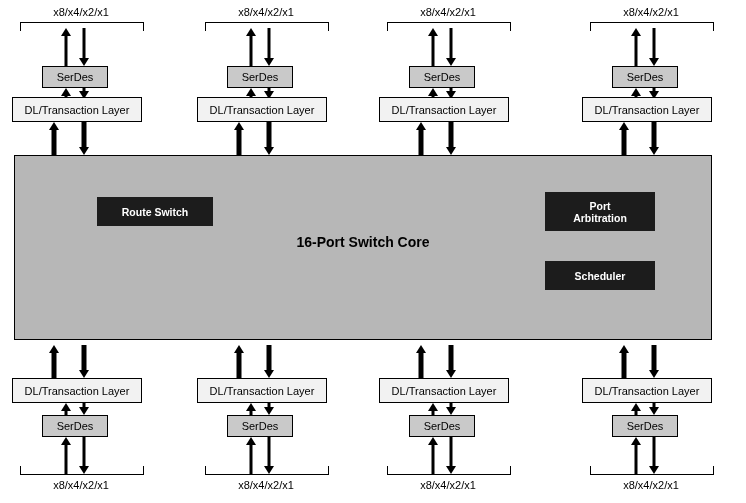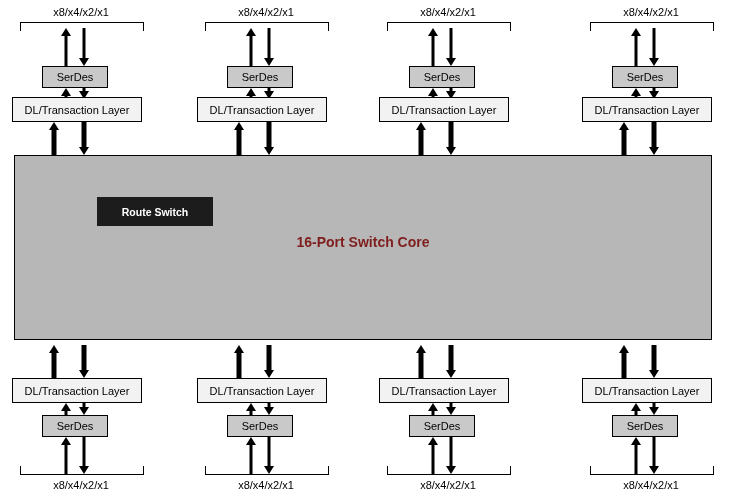--- a/index.html
+++ b/index.html
@@ -68,21 +68,21 @@
   .core {
     border: 1px solid #000;
     background: #b7b7b7;
   }
   .core-title {
     position: absolute;
     left: 0; right: 0;
     text-align: center;
     font-size: 14px;
     font-weight: bold;
-    color: #7f1d1d;
+    color: #000000;
   }
   .core-block {
     position: absolute;
     background: #1c1c1c;
     color: #ffffff;
     font-size: 10.5px;
     font-weight: bold;
     display: flex;
     align-items: center;
     justify-content: center;
@@ -233,21 +233,26 @@
     <div class="shaft" style="top:0; height:26px;"></div>
       <div class="head"></div>
   </div>
 
   <div class="abs core" style="left:14px; top:155px; width:698px; height:185px;">
     <div class="core-title" style="top:78px;">16-Port Switch Core</div>
 
     <div class="core-block" style="left:82px; top:41px; width:116px; height:29px;">Route Switch</div>
 
 
-
+    <div class="core-block" style="left:530px; top:36px; width:110px; height:39px; flex-direction:column;">
+      <span>Port</span>
+      <span>Arbitration</span>
+    </div>
+
+    <div class="core-block" style="left:530px; top:105px; width:110px; height:29px;">Scheduler</div>
   </div>
 
   <div class="arrow up thick" style="left:48px; top:345px; width:11px; height:33px;">
     <div class="head"></div>
       <div class="shaft" style="top:7px; height:26px;"></div>
   </div>
   <div class="arrow down thick" style="left:78px; top:345px; width:11px; height:33px;">
     <div class="shaft" style="top:0; height:26px;"></div>
       <div class="head"></div>
   </div>

